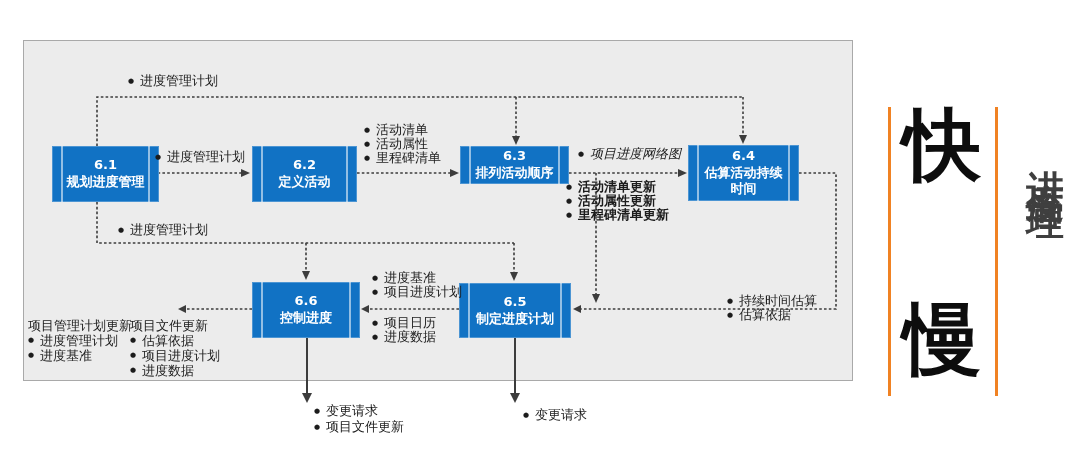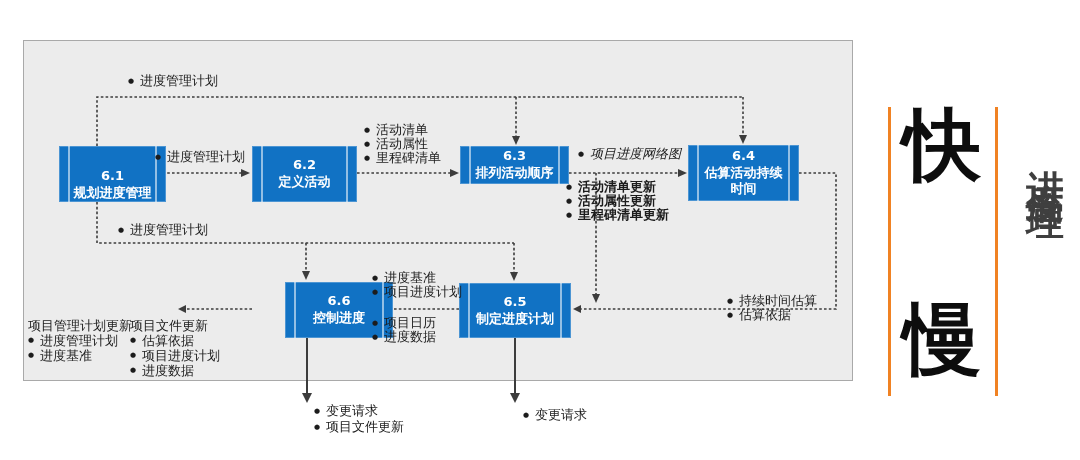--- a/index.html
+++ b/index.html
@@ -76,41 +76,41 @@
     <g fill="none" stroke="#3c3c3c" stroke-width="2">
       <path d="M307,338 L307,393"></path>
       <path d="M515,338 L515,393"></path>
     </g>
     <g fill="#3c3c3c" stroke="none">
       <polygon points="302,393 312,393 307,403"></polygon>
       <polygon points="510,393 520,393 515,403"></polygon>
     </g>
   </svg>
 
-  <div class="box" style="left:59px;top:146px;width:107px;height:56px;justify-content:flex-end;">
+  <div class="box" style="left:52px;top:146px;width:107px;height:56px;">
     <div>6.1</div>
     <div class="nm">规划进度管理</div>
   </div>
   <div class="box" style="left:252px;top:146px;width:105px;height:56px;">
     <div>6.2</div>
     <div class="nm">定义活动</div>
   </div>
   <div class="box" style="left:460px;top:146px;width:109px;height:38px;">
     <div>6.3</div>
     <div class="nm">排列活动顺序</div>
   </div>
   <div class="box" style="left:688px;top:145px;width:111px;height:56px;">
     <div>6.4</div>
     <div class="nm">估算活动持续时间</div>
   </div>
   <div class="box" style="left:459px;top:283px;width:112px;height:55px;">
     <div>6.5</div>
     <div class="nm">制定进度计划</div>
   </div>
-  <div class="box" style="left:252px;top:282px;width:108px;height:56px;margin-left:33px;">
+  <div class="box" style="left:252px;top:282px;width:108px;height:56px;">
     <div>6.6</div>
     <div class="nm">控制进度</div>
   </div>
 
   <div class="lbl" style="left:128px;top:74px;">
     <div class="li">进度管理计划</div>
   </div>
   <div class="lbl" style="left:155px;top:150px;">
     <div class="li">进度管理计划</div>
   </div>

